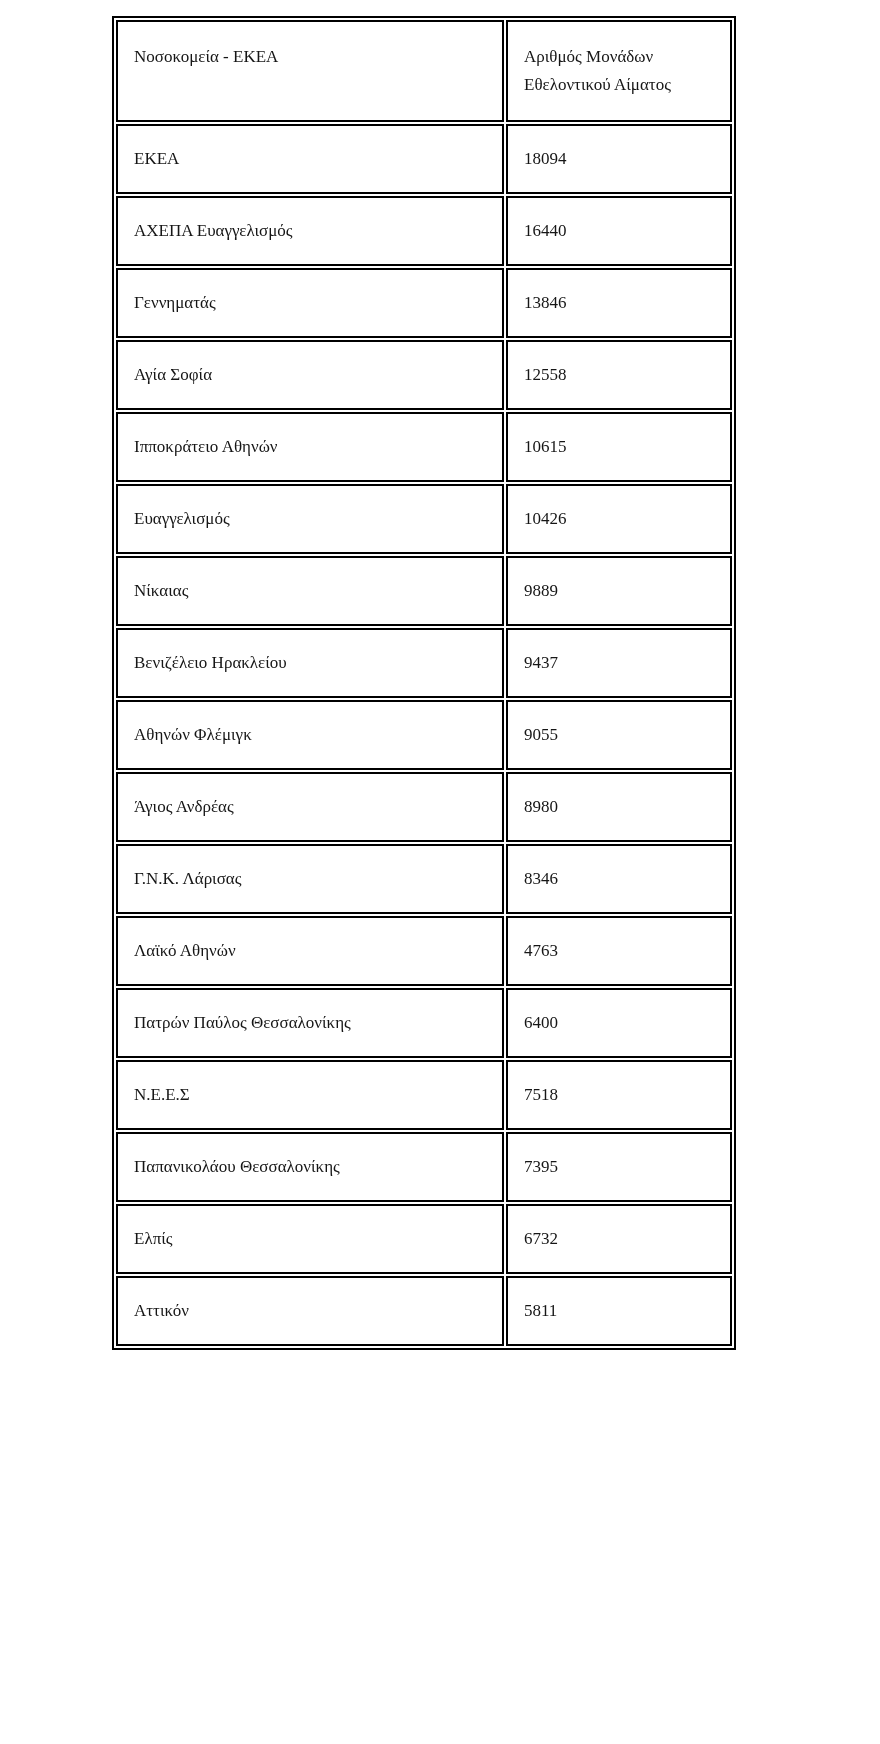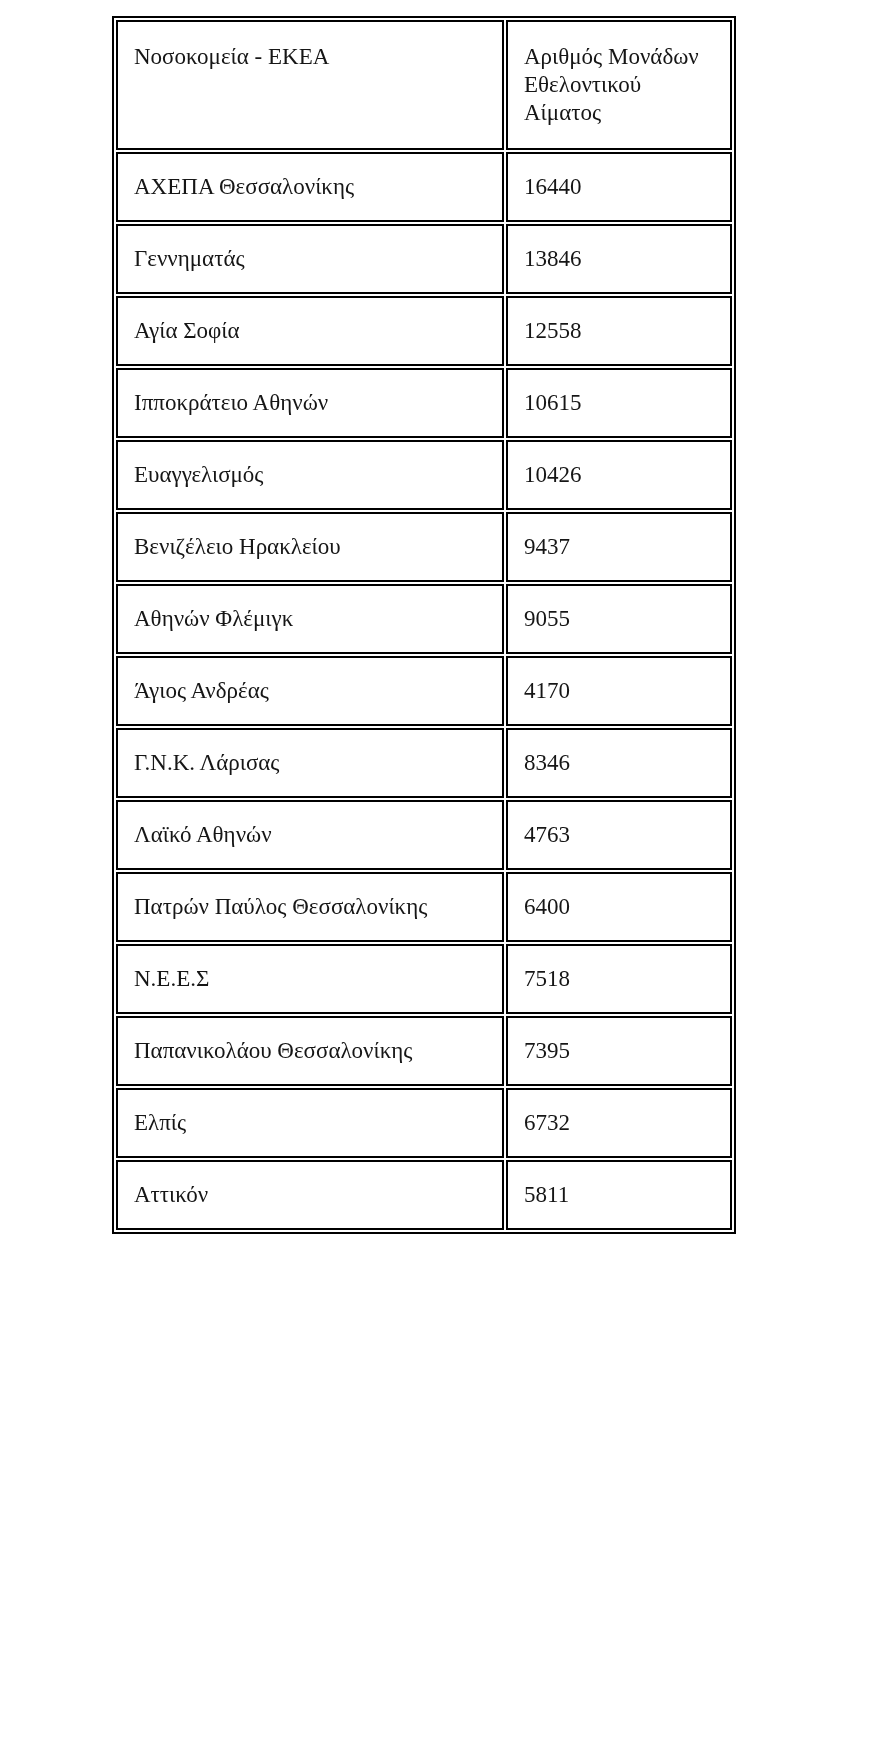--- a/index.html
+++ b/index.html
@@ -30,21 +30,21 @@
     border: 2px solid #000000;
     background: #ffffff;
     table-layout: fixed;
   }
   table.data-table td, table.data-table th {
     border: 2px solid #000000;
     background: #ffffff;
     vertical-align: top;
     text-align: left;
     font-weight: normal;
-    font-size: 23px;
+    font-size: 17px;
     line-height: 28px;
     padding: 19px 14px 17px 16px;
     overflow-wrap: break-word;
   }
   col.c-name  { width: 388px; }
   col.c-value { width: 226px; }
   tr.header-row td {
     padding-top: 21px;
     padding-bottom: 21px;
   }
@@ -60,50 +60,58 @@
     <colgroup>
       <col class="c-name">
       <col class="c-value">
     </colgroup>
     <tbody>
       <tr class="header-row">
         <td>Νοσοκομεία - ΕΚΕΑ</td>
         <td>Αριθμός Μονάδων Εθελοντικού Αίματος</td>
       </tr>
       <tr class="data-row">
-        <td>ΑΧΕΠΑ Θεσσαλονίκης</td>
+        <td>ΕΚΕΑ</td>
+        <td>18094</td>
+      </tr>
+      <tr class="data-row">
+        <td>ΑΧΕΠΑ Ευαγγελισμός</td>
         <td>16440</td>
       </tr>
       <tr class="data-row">
         <td>Γεννηματάς</td>
         <td>13846</td>
       </tr>
       <tr class="data-row">
         <td>Αγία Σοφία</td>
         <td>12558</td>
       </tr>
       <tr class="data-row">
         <td>Ιπποκράτειο Αθηνών</td>
         <td>10615</td>
       </tr>
       <tr class="data-row">
         <td>Ευαγγελισμός</td>
         <td>10426</td>
       </tr>
       <tr class="data-row">
+        <td>Νίκαιας</td>
+        <td>9889</td>
+      </tr>
+      <tr class="data-row">
         <td>Βενιζέλειο Ηρακλείου</td>
         <td>9437</td>
       </tr>
       <tr class="data-row">
         <td>Αθηνών Φλέμιγκ</td>
         <td>9055</td>
       </tr>
       <tr class="data-row">
         <td>Άγιος Ανδρέας</td>
-        <td>4170</td>
+        <td>8980</td>
       </tr>
       <tr class="data-row">
         <td>Γ.Ν.Κ. Λάρισας</td>
         <td>8346</td>
       </tr>
       <tr class="data-row">
         <td>Λαϊκό Αθηνών</td>
         <td>4763</td>
       </tr>
       <tr class="data-row">

